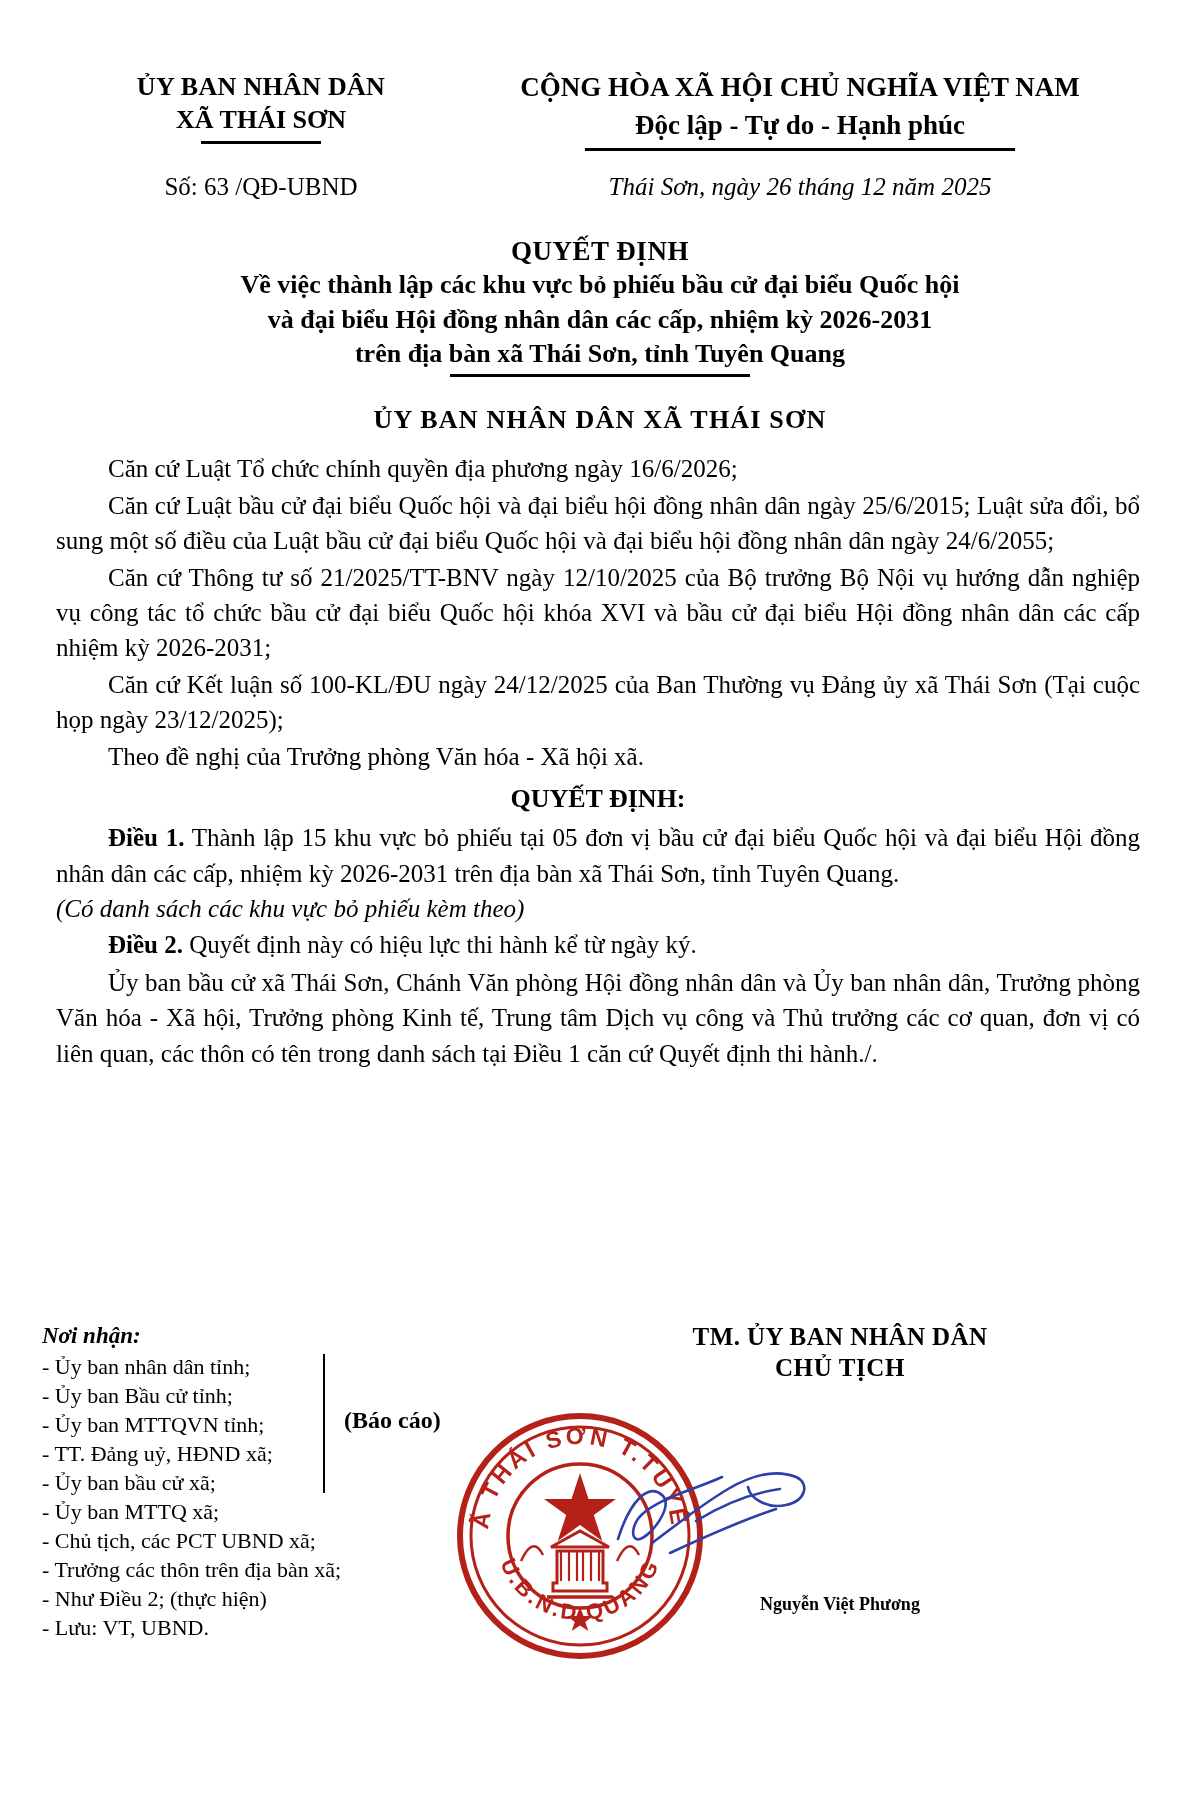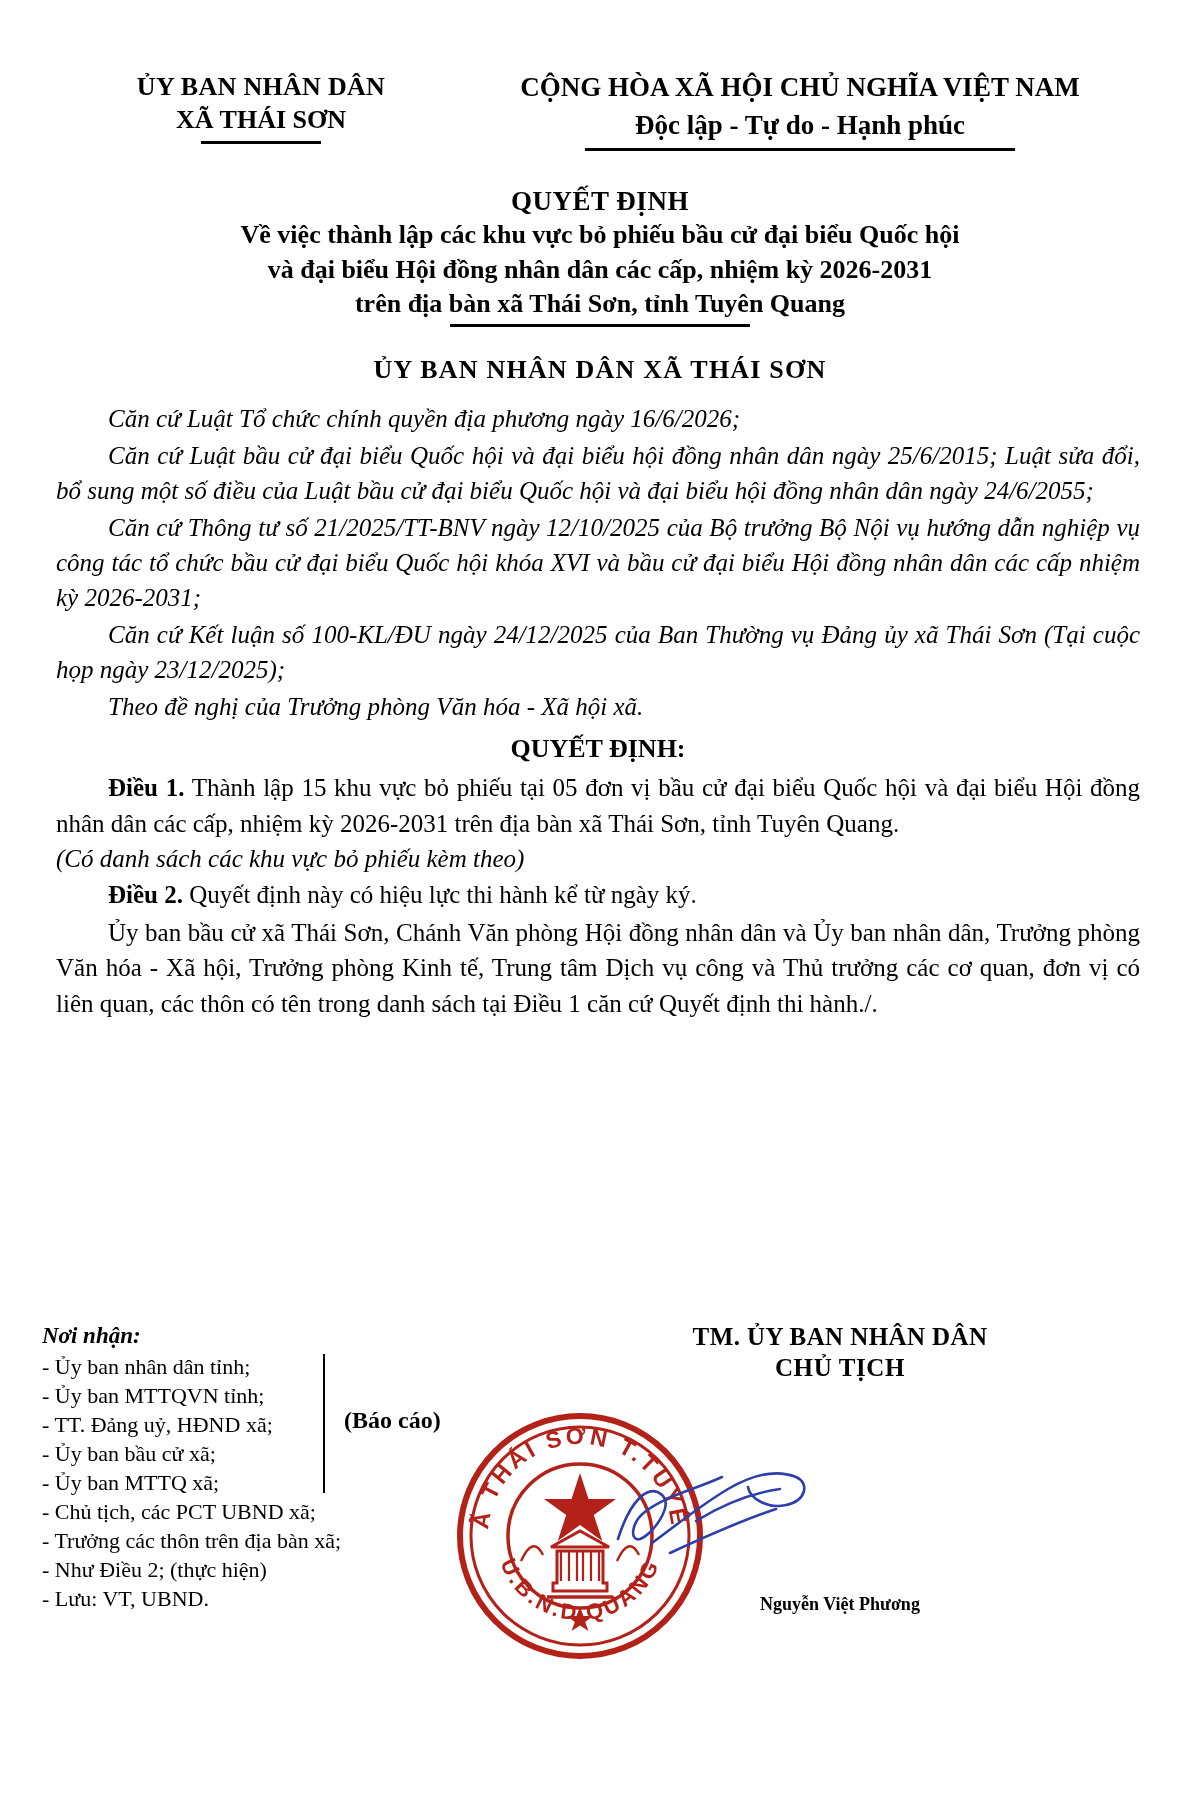--- a/index.html
+++ b/index.html
@@ -139,21 +139,20 @@
     margin-top: 28px;
   }
 
   
   .body {
     padding: 0 44px 0 40px;
     box-sizing: border-box;
     margin-top: 16px;
   }
   p.ital {
-    font-style: italic;
     font-size: 25px;
     line-height: 1.40;
     text-align: justify;
     text-indent: 52px;
     margin: 0 0 2px 0;
   }
   p.norm {
     font-size: 25px;
     line-height: 1.42;
     text-align: justify;
@@ -278,20 +277,24 @@
     </div>
     <div class="header-right">
       <div class="nation-line">CỘNG HÒA XÃ HỘI CHỦ NGHĨA VIỆT NAM</div>
       <div class="motto">
         <div>Độc lập - Tự do - Hạnh phúc</div>
         <div class="rule-long"></div>
       </div>
     </div>
   </div>
 
+  <div class="subheader">
+    <div class="doc-number">Số: 63 /QĐ-UBND</div>
+    <div class="doc-place-date">Thái Sơn, ngày 26 tháng 12 năm 2025</div>
+  </div>
 
   <div class="title-block">
     <div class="title-main">QUYẾT ĐỊNH</div>
     <div class="title-sub">
       <div>Về việc thành lập các khu vực bỏ phiếu bầu cử đại biểu Quốc hội</div>
       <div>và đại biểu Hội đồng nhân dân các cấp, nhiệm kỳ 2026-2031</div>
       <div class="last-line">
         <div>trên địa bàn xã Thái Sơn, tỉnh Tuyên Quang</div>
         <div class="title-underline"></div>
       </div>
@@ -316,20 +319,21 @@
     <p class="norm"><span class="art-label">Điều 2.</span><span> Quyết định này có hiệu lực thi hành kể từ ngày ký.</span></p>
 
     <p class="norm">Ủy ban bầu cử xã Thái Sơn, Chánh Văn phòng Hội đồng nhân dân và Ủy ban nhân dân, Trưởng phòng Văn hóa - Xã hội, Trưởng phòng Kinh tế, Trung tâm Dịch vụ công và Thủ trưởng các cơ quan, đơn vị có liên quan, các thôn có tên trong danh sách tại Điều 1 căn cứ Quyết định thi hành./.</p>
   </div>
 
   <div class="footer">
 
     <div class="recipients">
       <div class="recip-title">Nơi nhận:</div>
       <div class="recip-item">- Ủy ban nhân dân tỉnh;</div>
+      <div class="recip-item">- Ủy ban Bầu cử tỉnh;</div>
       <div class="recip-item">- Ủy ban MTTQVN tỉnh;</div>
       <div class="recip-item">- TT. Đảng uỷ, HĐND xã;</div>
       <div class="recip-item">- Ủy ban bầu cử xã;</div>
       <div class="recip-item">- Ủy ban MTTQ xã;</div>
       <div class="recip-item">- Chủ tịch, các PCT UBND xã;</div>
       <div class="recip-item">- Trưởng các thôn trên địa bàn xã;</div>
       <div class="recip-item">- Như Điều 2; (thực hiện)</div>
       <div class="recip-item">- Lưu: VT, UBND.</div>
       <div class="recip-bracket"></div>
       <div class="recip-note">(Báo cáo)</div>

